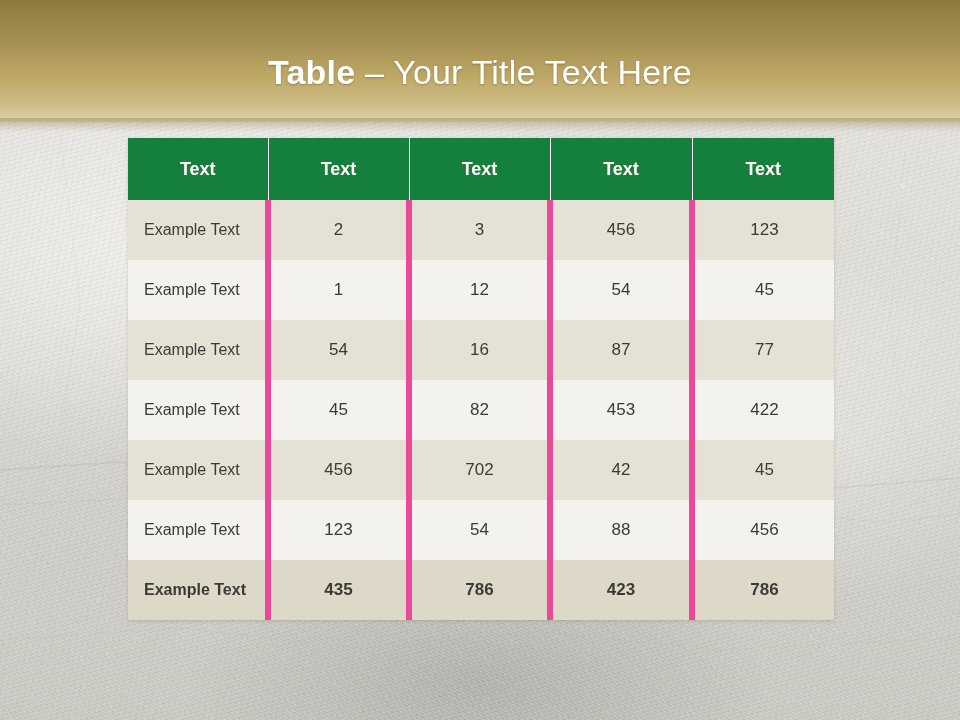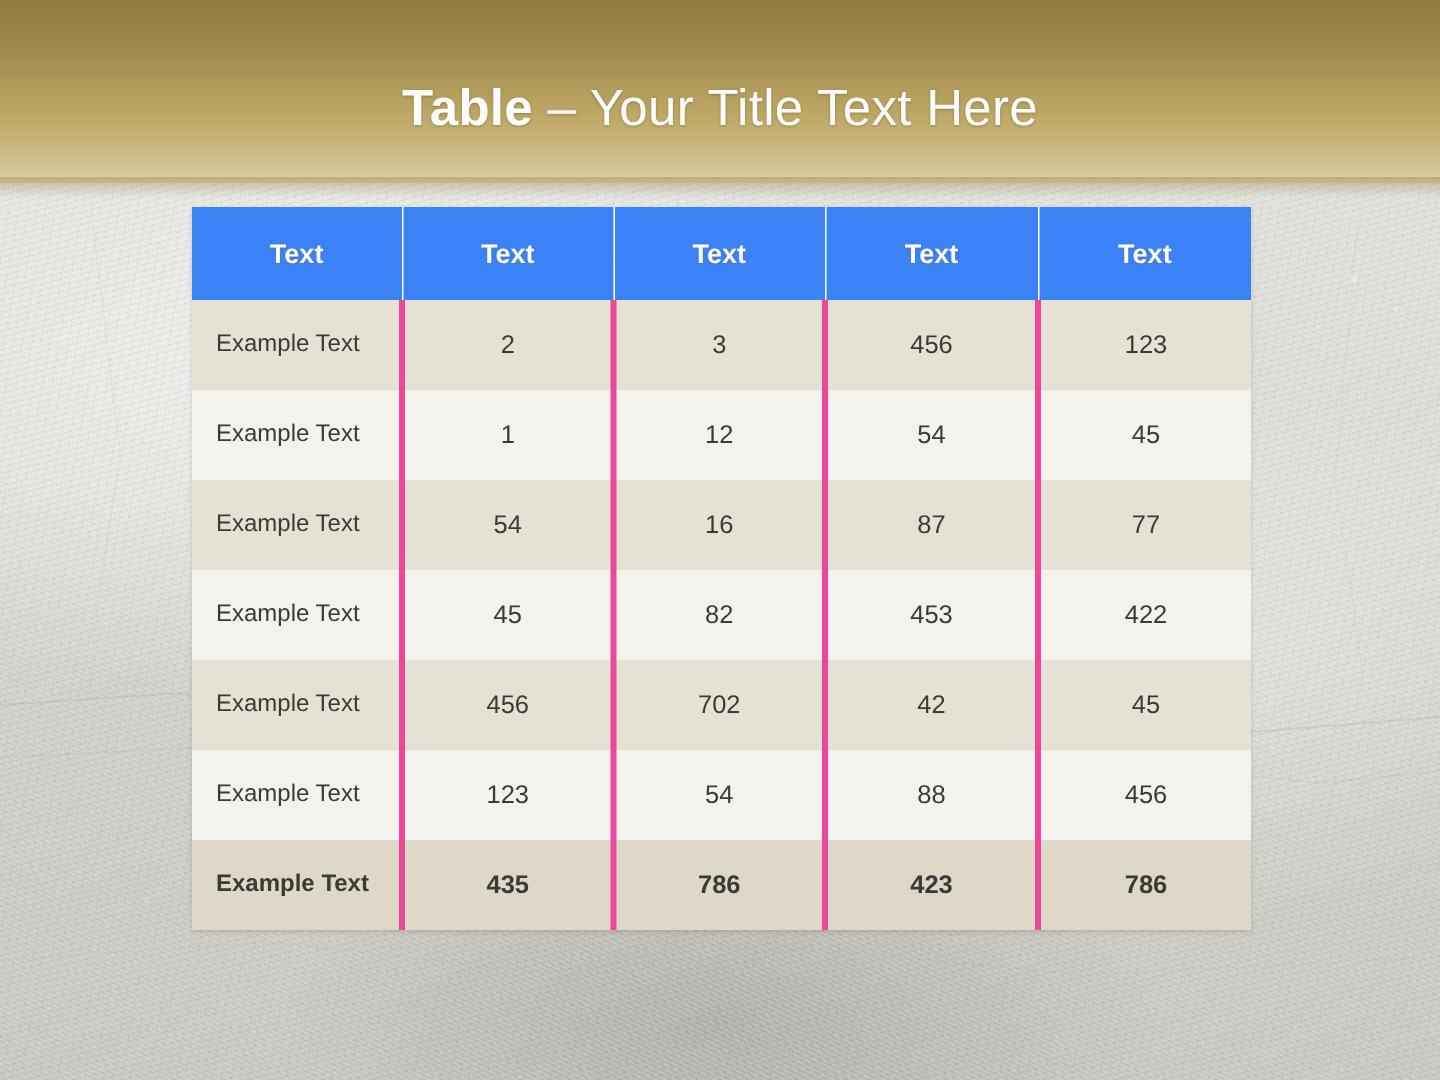--- a/index.html
+++ b/index.html
@@ -96,28 +96,28 @@
     table-layout: fixed;
   }
   table.data th,
   table.data td {
     height: 60px;
     padding: 0 10px;
     text-align: center;
     vertical-align: middle;
     font-size: 17px;
     color: #3a3a36;
-    border-right: 4px solid #ec4899;
+    border-right: 6px solid #ec4899;
     box-sizing: border-box;
   }
   table.data th:last-child,
   table.data td:last-child { border-right: none; }
 
   table.data thead th {
-    background: #3b82f6;
+    background: #15803d;
     color: #ffffff;
     font-weight: bold;
     font-size: 18px;
     height: 62px;
     text-shadow: 0 1px 1px rgba(120,100,55,0.45);
     border-right: 1px solid #ffffff;
   }
 
   table.data tbody tr.odd td { background: #e6e1d5; }
   table.data tbody tr.even td { background: #f4f2ed; }

